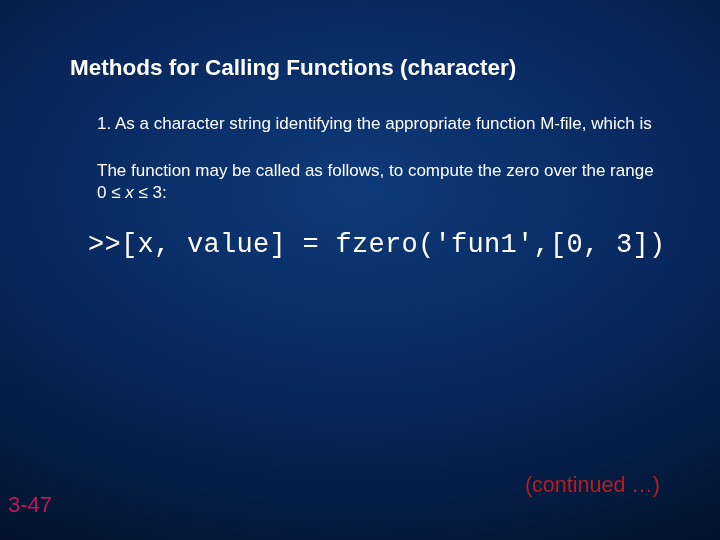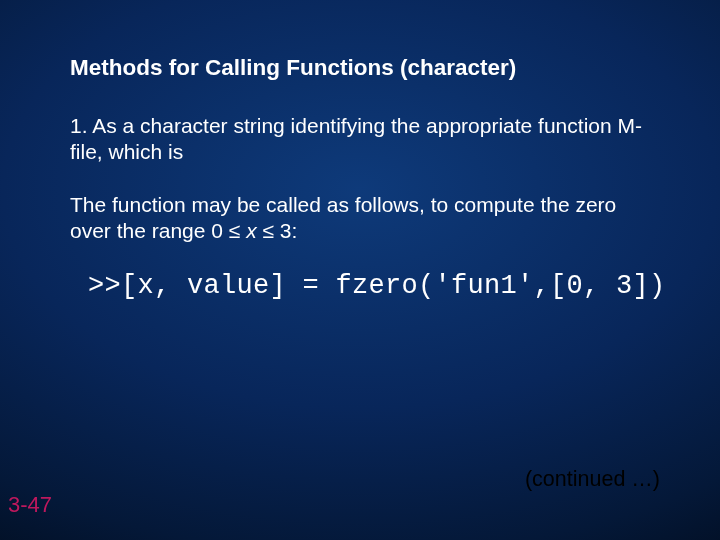--- a/index.html
+++ b/index.html
@@ -21,23 +21,24 @@
     top: 54px;
     width: 590px;
   }
   .title {
     font-size: 22.5px;
     font-weight: bold;
     margin-bottom: 32px;
     line-height: 1.2;
   }
   .para {
-    font-size: 21px;
+    font-size: 17px;
     line-height: 1.25;
     margin-bottom: 26px;
+    margin-left: 27px;
   }
   .code {
     font-family: "Courier New", Courier, monospace;
     font-size: 22.5px;
     line-height: 1.25;
     white-space: pre;
     margin-left: 18px;
     margin-bottom: 30px;
     letter-spacing: 0.3px;
   }
@@ -49,23 +50,23 @@
     margin-left: 18px;
     margin-bottom: 30px;
     letter-spacing: 0.3px;
   }
   .italic {
     font-style: italic;
   }
   .continued {
     position: absolute;
     right: 60px;
-    bottom: 48px;
+    bottom: 42px;
     font-size: 21.5px;
-    color: #000000;
+    color: #b91c1c;
   }
   .pagenum {
     position: absolute;
     left: 8px;
     bottom: 22px;
     font-size: 22px;
     color: #be185d;
   }
 </style>
 </head>

